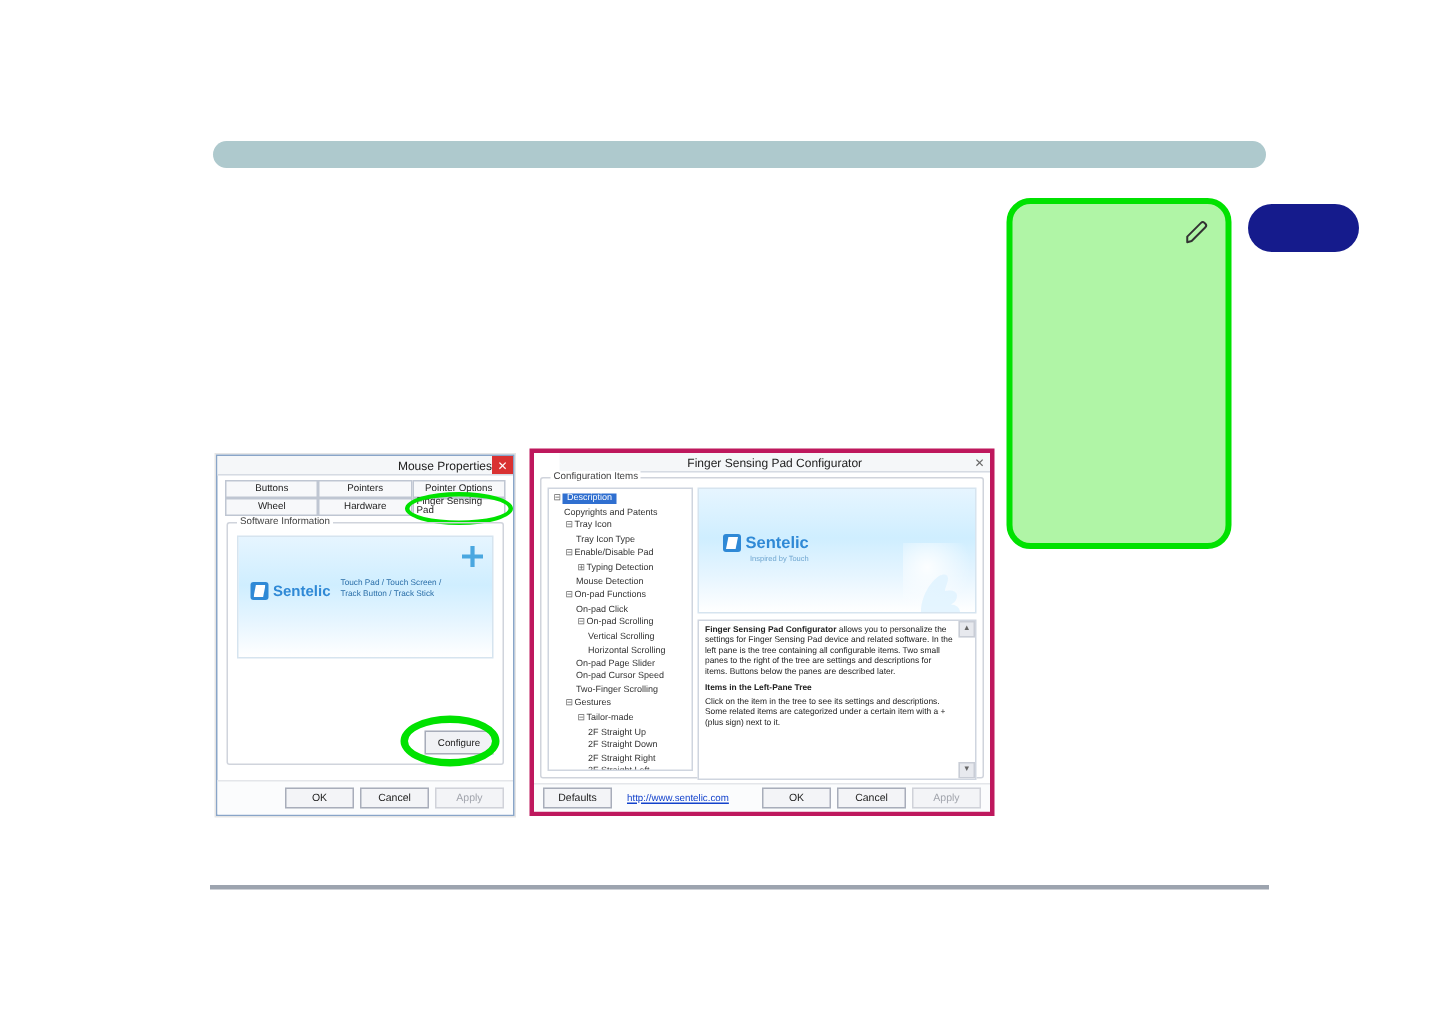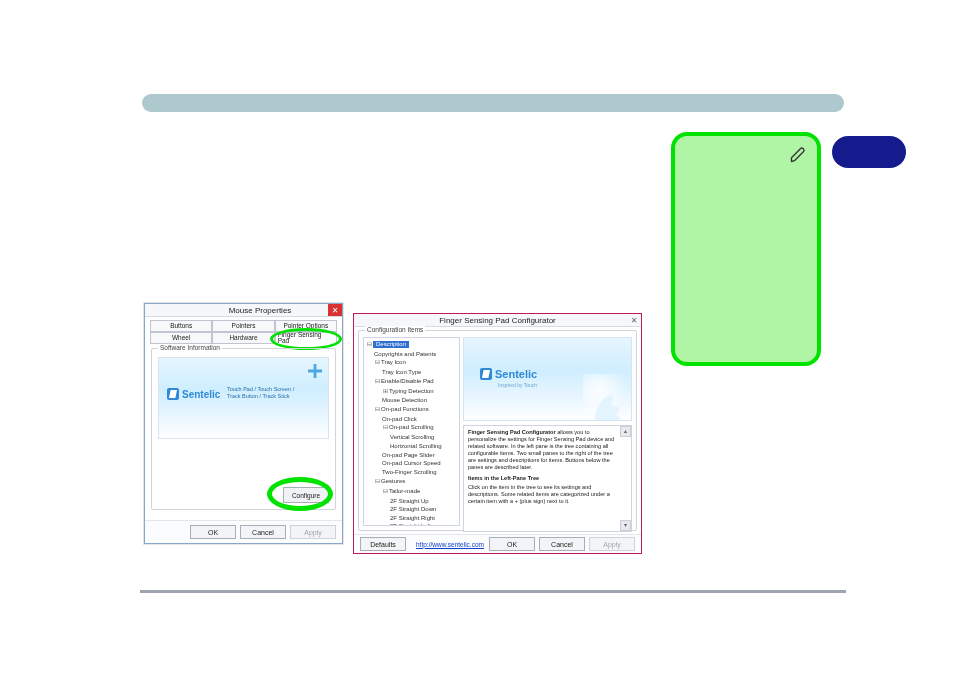--- a/index.html
+++ b/index.html
@@ -75,21 +75,21 @@
   .dlg-titlebar {
     height: 12px;
     display: flex;
     align-items: center;
     justify-content: space-between;
     background: #f5f7f9;
     border-bottom: 1px solid #d6dbe3;
   }
   .dlg-title {
     flex: 1 1 auto;
-    text-align: center;
+    text-align: right;
     font-size: 8px;
     color: #222;
     margin-left: 47px;
   }
   .dlg-close {
     width: 14px;
     height: 12px;
     background: #d93232;
     color: #fff;
     font-size: 8px;
@@ -214,27 +214,28 @@
   .btn.disabled {
     color: #a2a5ad;
     border-color: #d0d2d9;
     cursor: default;
   }
 
   
   .dlg-fsp {
     position: absolute;
     left: 353px;
-    top: 313px;
+    top: 299px;
     width: 287px;
     height: 239px;
     background: #ffffff;
-    border: 1px solid #be185d;
+    border: 3px solid #be185d;
     font-size: 6.5px;
     color: #222;
+    padding-left: 17px;
   }
   .fsp-header { height: 12px; display: flex; align-items: center; justify-content: center; background: #f5f7f9; border-bottom: 1px solid #d6dbe3; font-size: 8px; position: relative; }
   .fsp-header .dlg-close2 { position: absolute; right: 0; top: 0; width: 14px; height: 12px; display: flex; align-items: center; justify-content: center; font-size: 8px; color: #666; }
   .fsp-body { position: absolute; top: 12px; bottom: 18px; left: 0; right: 0; }
   .fsp-grp { position: absolute; inset: 4px; border: 1px solid #d0d4dc; border-radius: 2px; }
   .fsp-grp .group-legend2 { position: absolute; top: -5px; left: 6px; background: #fff; padding: 0 2px; font-size: 6.5px; color: #444; }
 
   .fsp-tree {
     position: absolute;
     left: 4px;

